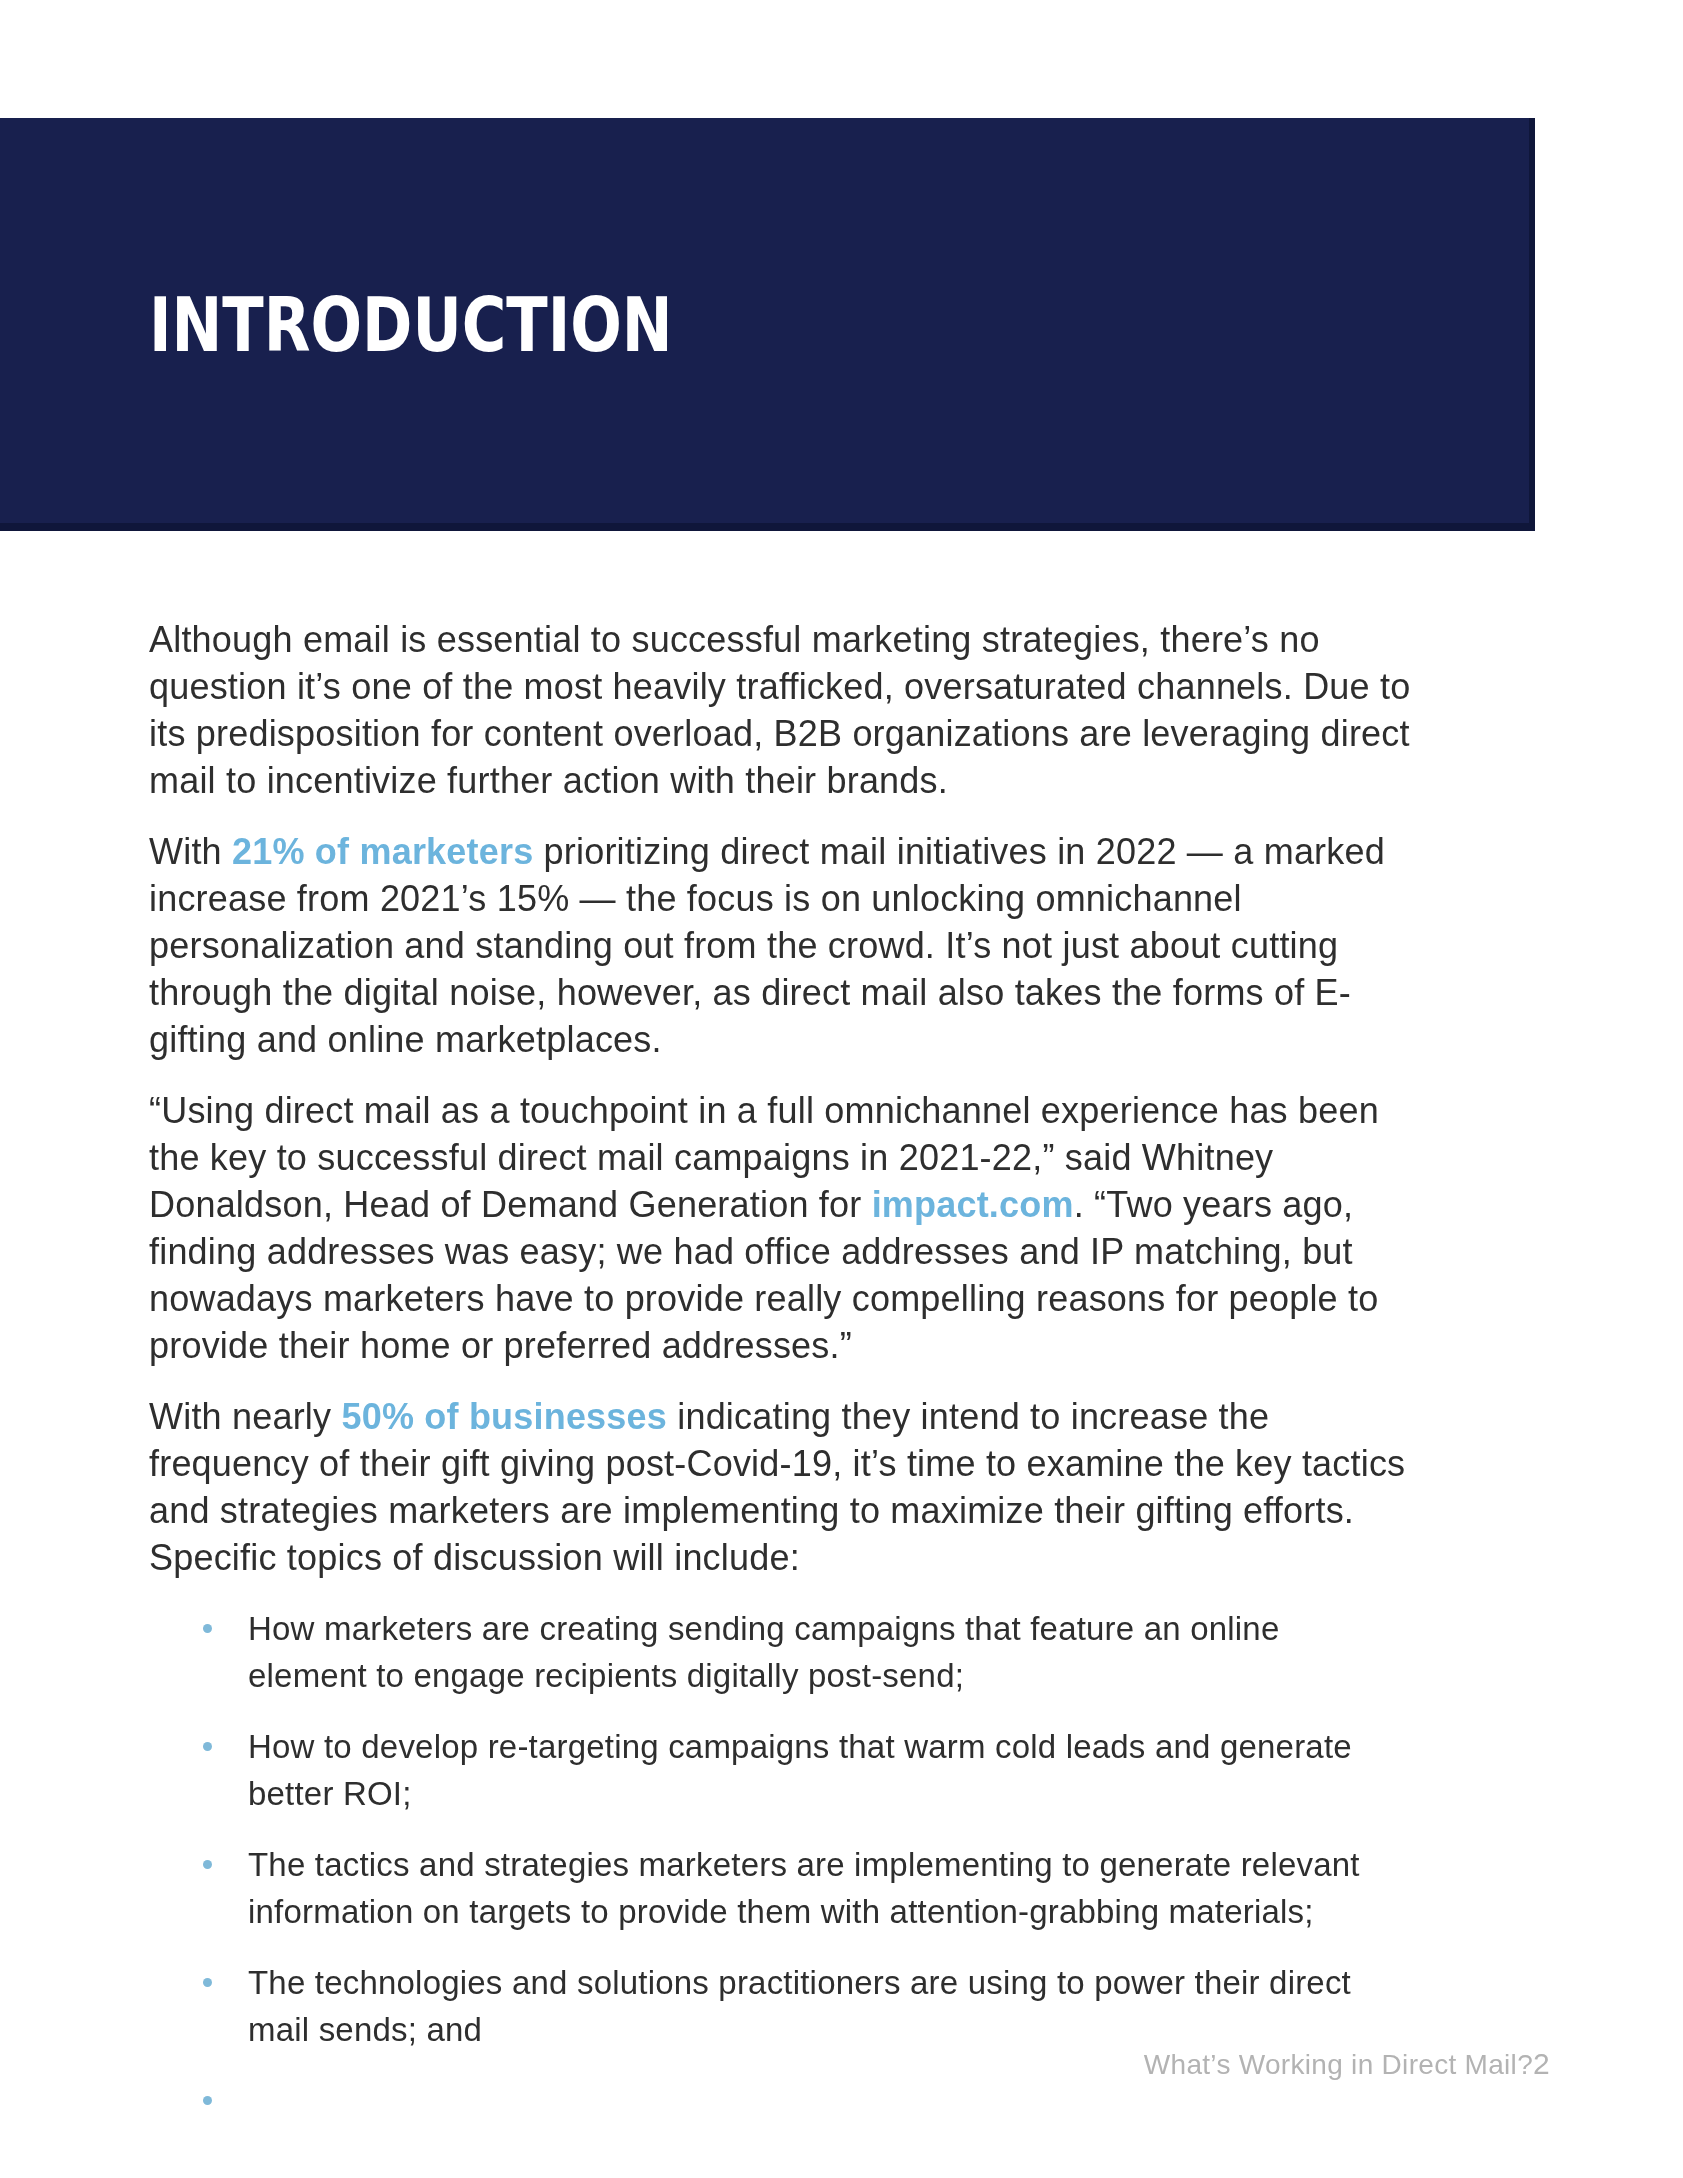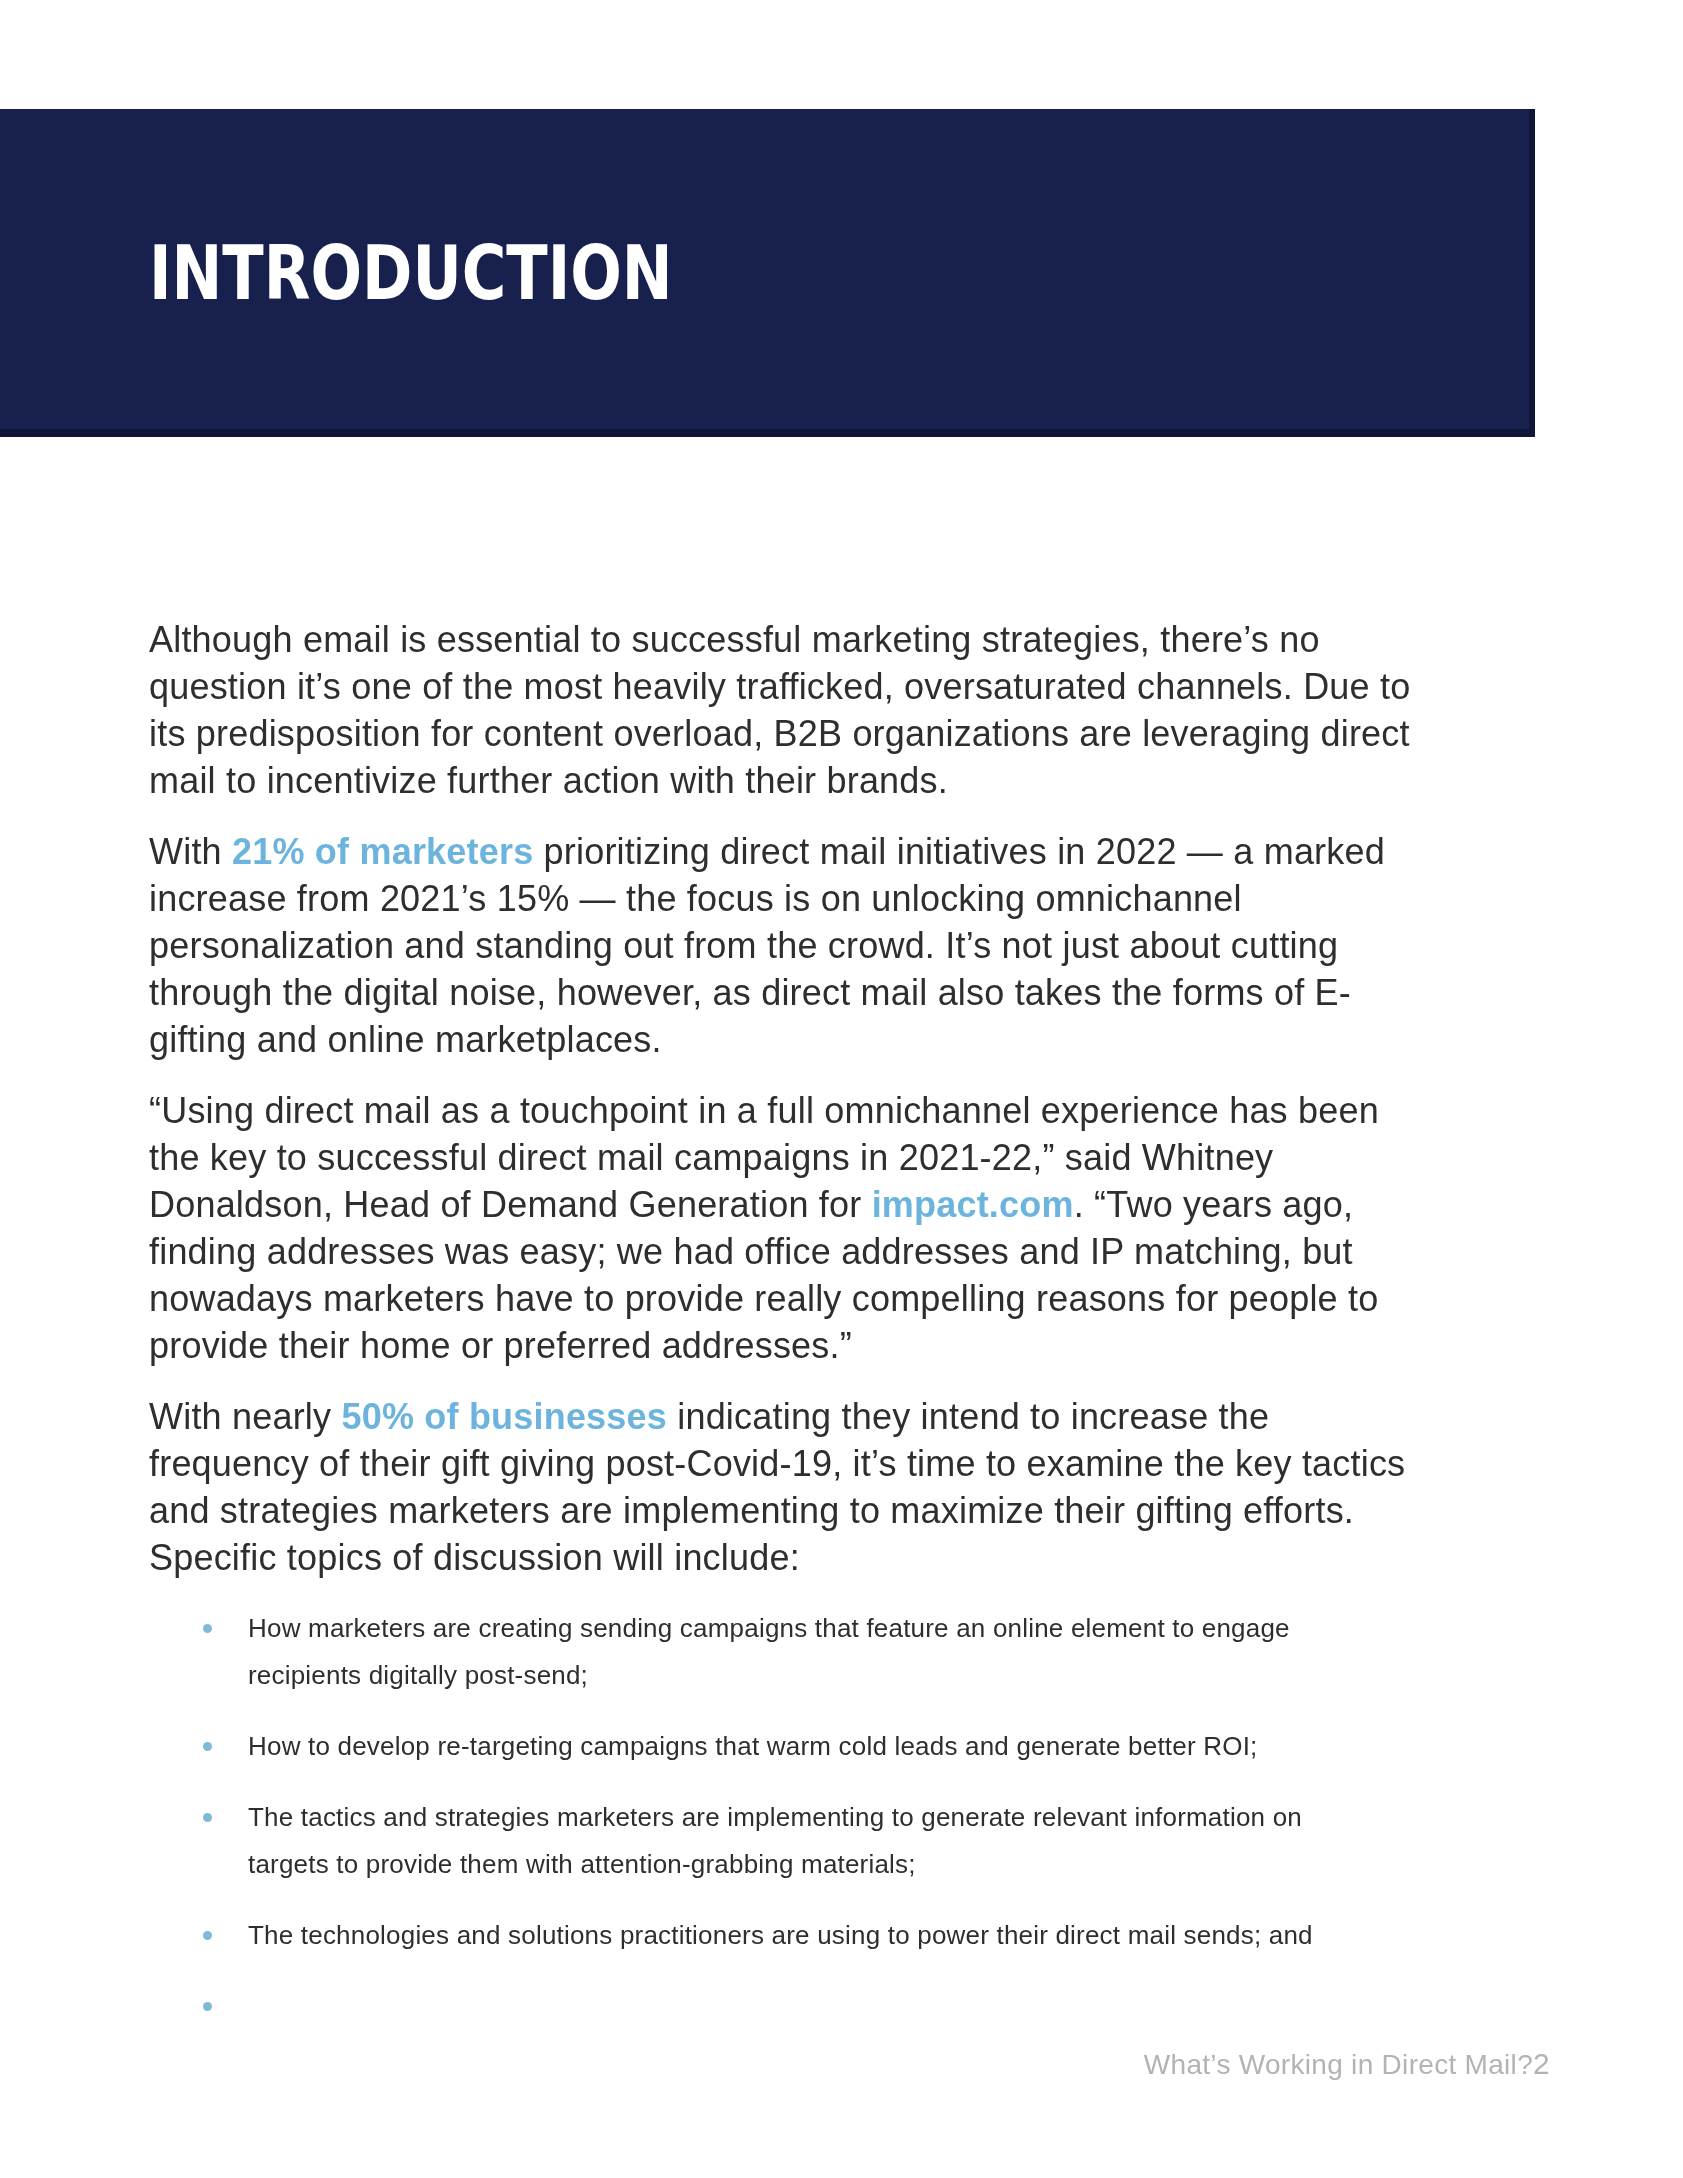--- a/index.html
+++ b/index.html
@@ -9,23 +9,23 @@
     width:1683px;
     height:2178px;
     background:#ffffff;
     font-family:"Liberation Sans", sans-serif;
     color:var(--body-text, #2e2e2e);
     overflow:hidden;
   }
   .hero {
     position:absolute;
     left:0;
-    top:109px;
+    top:118px;
     width:1535px;
-    height:328px;
+    height:413px;
     background:var(--band-navy, #18204e);
     box-shadow: inset -6px -8px 0 0 rgba(5,10,35,0.45);
     display:flex;
     align-items:center;
   }
   .hero h1 {
     margin-left:149px;
     font-family:"DejaVu Sans","Liberation Sans",sans-serif;
     font-weight:800;
     font-size:74px;
@@ -54,21 +54,21 @@
     font-weight:bold;
     text-decoration:none;
   }
   ul.bullets {
     list-style:none;
     margin-top:0;
   }
   ul.bullets li {
     position:relative;
     padding-left:99px;
-    font-size:26px;
+    font-size:33px;
     line-height:47px;
     margin-bottom:24px;
     max-width:1238px;
     letter-spacing:0.2px;
   }
   ul.bullets .dot {
     position:absolute;
     left:54px;
     top:19px;
     width:9px;

